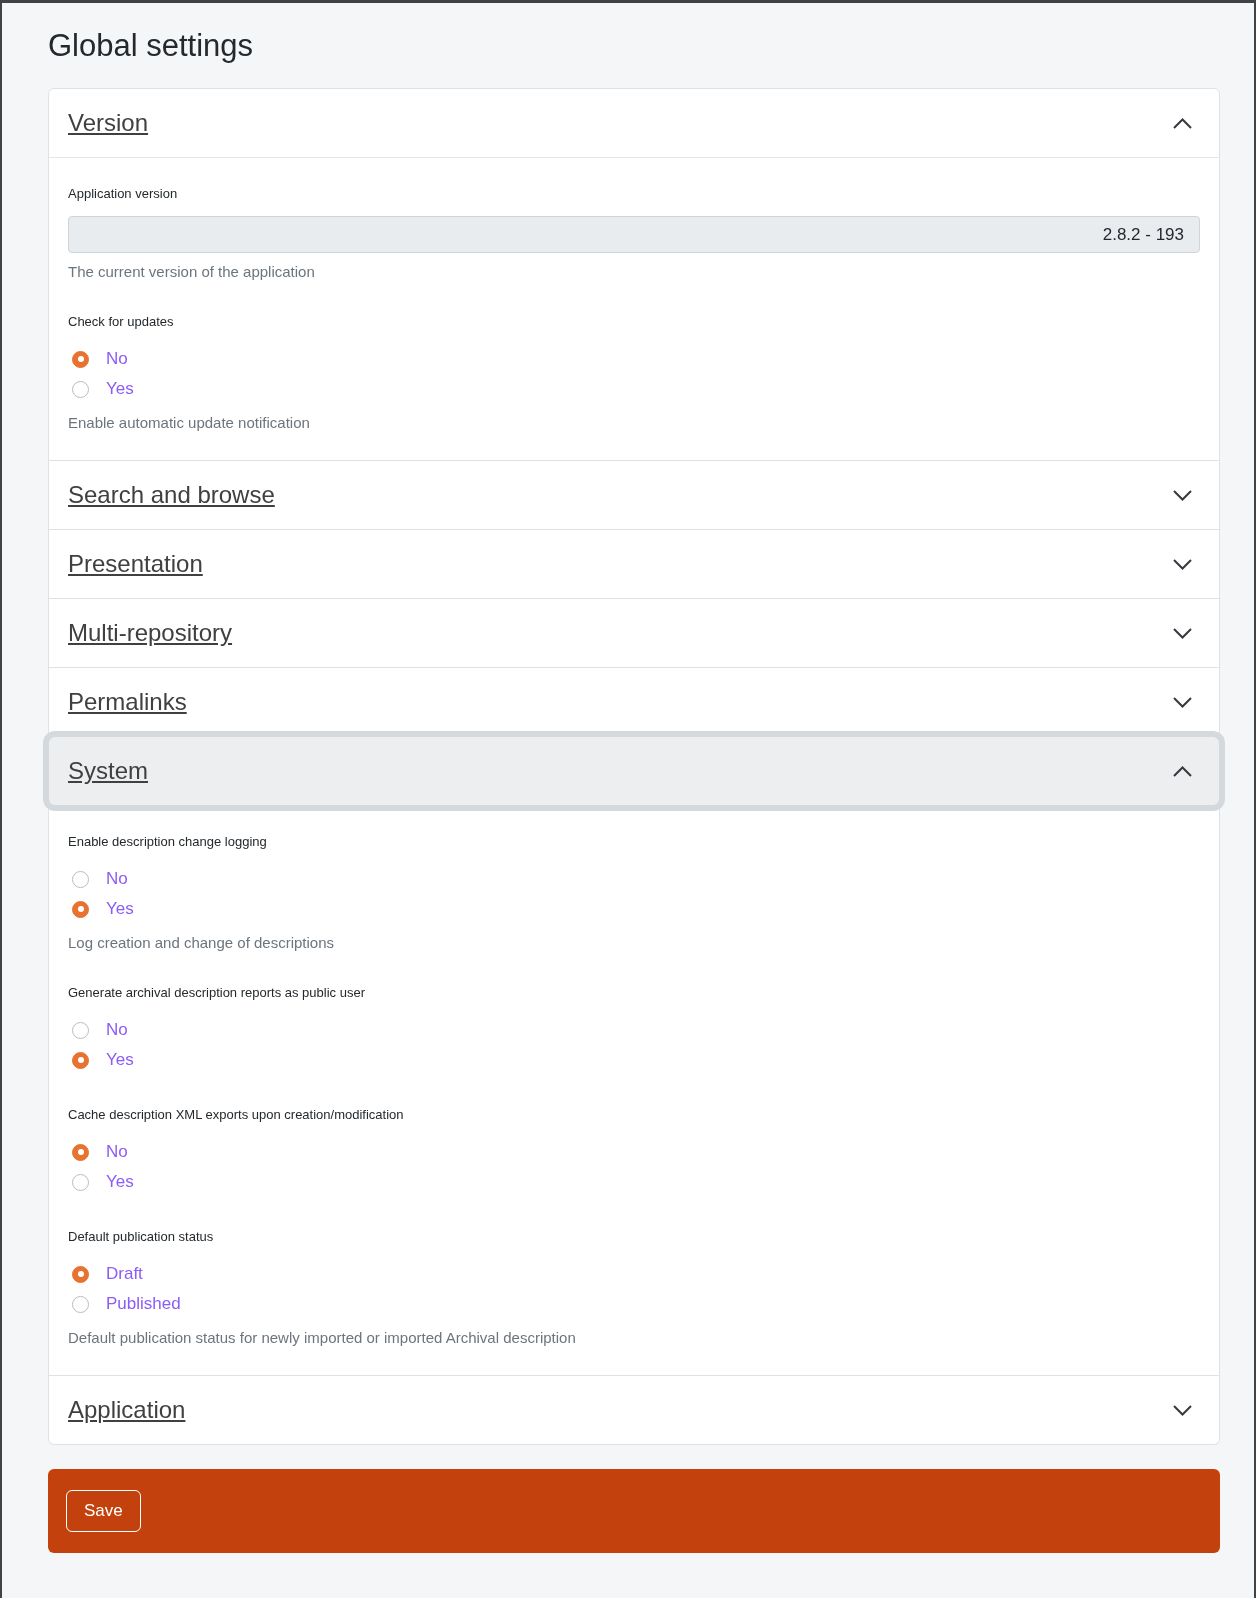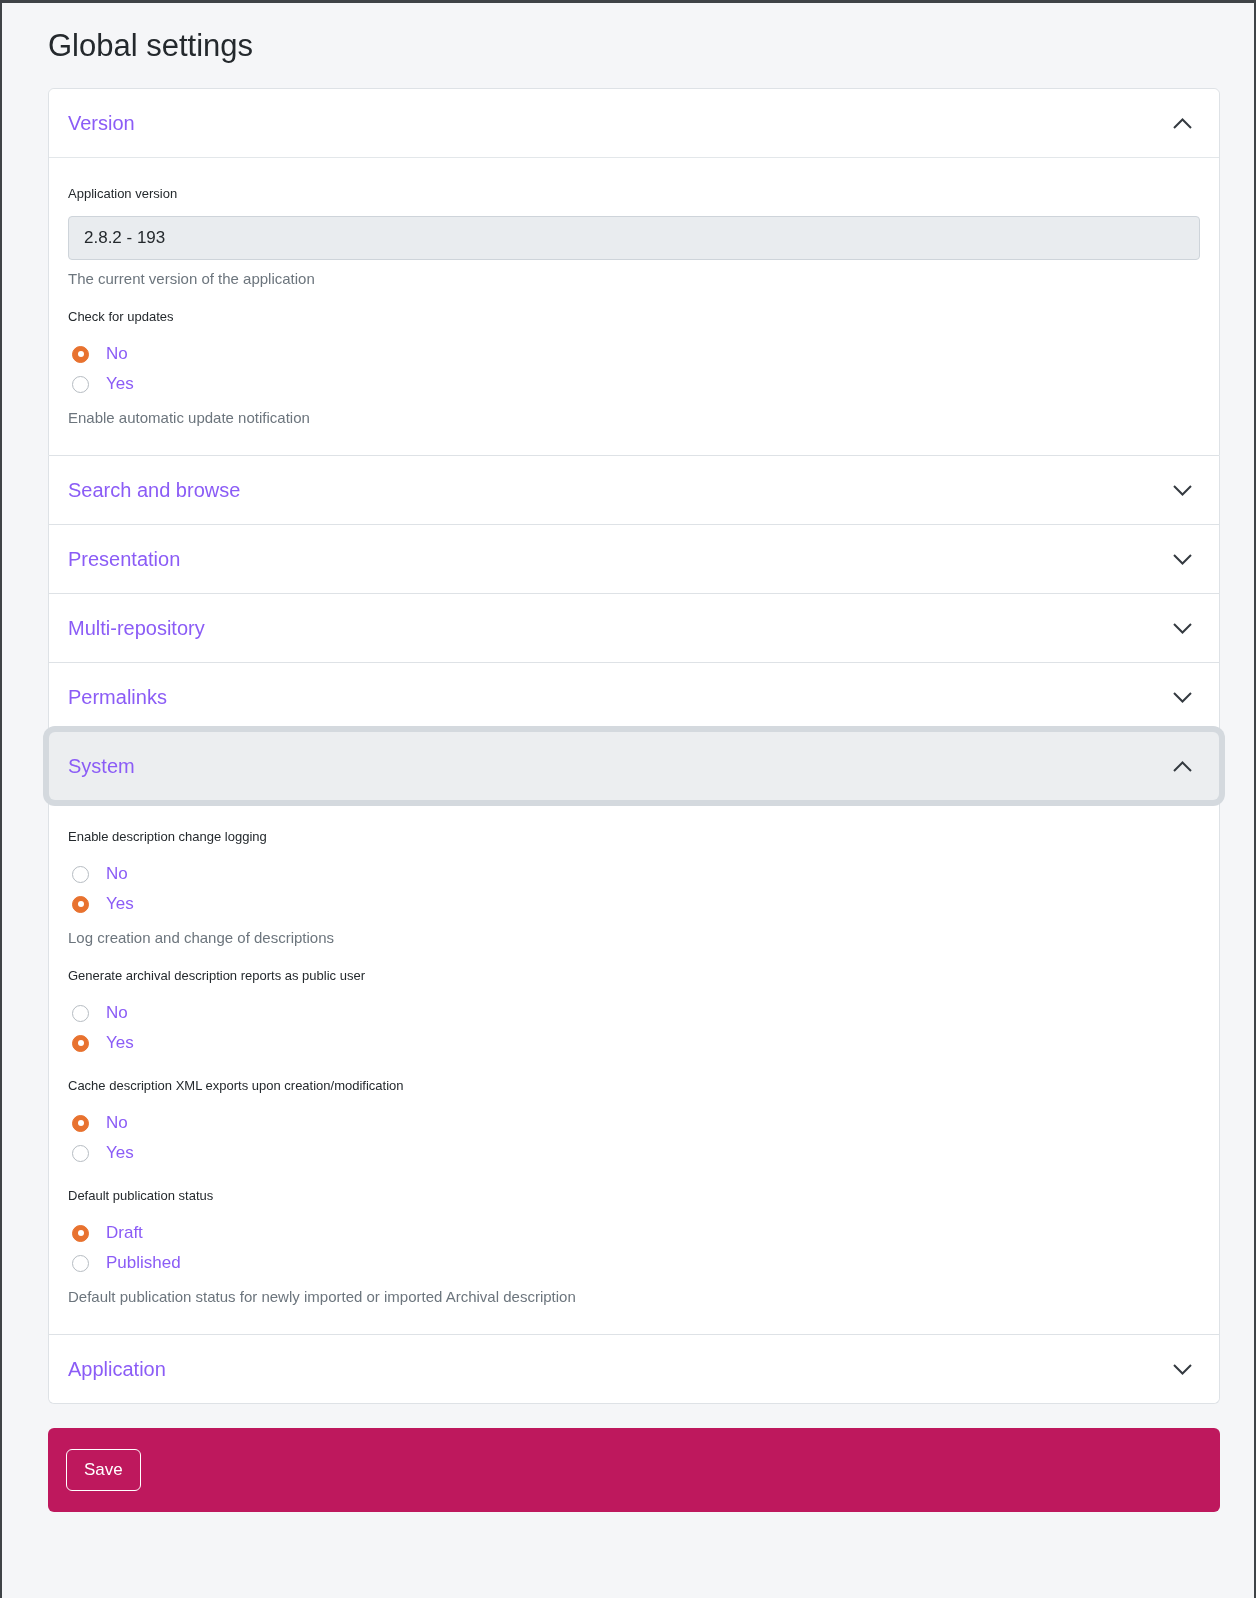--- a/index.html
+++ b/index.html
@@ -21,52 +21,52 @@
   .accordion { margin:0 34px 0 30px; }
   .acc-item { background:#ffffff; border:1px solid #dee2e6; border-top:0; }
   .acc-item.first { border-top:1px solid #dee2e6; border-radius:6px 6px 0 0; }
   .acc-item.last { border-radius:0 0 6px 6px; }
   .acc-header {
     display:flex; align-items:center; justify-content:space-between;
     padding:20px 26px 20px 19px; cursor:pointer; background:#fff;
   }
   .acc-item.first .acc-header { border-radius:6px 6px 0 0; }
   .acc-item.last .acc-header { border-radius:0 0 6px 6px; }
-  .acc-title { font-size:20px; line-height:28px; color:#8b5cf6; }
+  .acc-title { font-size:24px; line-height:28px; color:#404040;text-decoration:underline; }
   .chev { display:flex; align-items:center; }
   .acc-header.active {
     background:#eceef0;
     box-shadow:0 0 0 6px #d4d9de;
     position:relative; z-index:2; border-radius:6px;
   }
   .acc-body { border-top:1px solid #e3e7ea; padding:24px 19px 27px 19px; }
-  .field + .field { margin-top:16px; }
+  .field + .field { margin-top:28px; }
   .field-label { font-size:13px; line-height:24px; margin-bottom:10px; color:#24292d; }
   .text-input {
     display:block; width:100%; font-family:inherit;
     background:#e9ecef; border:1px solid #ced4da; border-radius:4px;
-    padding:11px 15px; font-size:17px; color:#24292d; height:44px;
+    padding:11px 15px; font-size:17px; color:#24292d; height:37px;text-align:right;
   }
   .help { font-size:15px; line-height:21px; color:#6c757d; margin-top:8px; }
   .radio-row {
     display:flex; align-items:center; gap:17px;
     padding:3px 0 3px 4px; min-height:30px; cursor:pointer;
   }
   .radio {
     width:17px; height:17px; border-radius:50%;
     border:1px solid #b6bcc2; background:#fff; flex:none; position:relative;
   }
   .radio.checked { background:#e8722f; border-color:#e8722f; }
   .radio.checked::after {
     content:""; position:absolute; left:50%; top:50%;
     width:6px; height:6px; margin:-3px 0 0 -3px; border-radius:50%; background:#fff;
   }
   .radio-label { font-size:17px; color:#8b5cf6; }
   .footer-bar {
-    margin:24px 34px 0 30px; background:#be185d;
+    margin:24px 34px 0 30px; background:#c2410c;
     border-radius:6px; padding:21px 18px;
   }
   .save-btn {
     background:transparent; border:1px solid #ffffff; color:#ffffff;
     font-family:inherit; font-size:17px; padding:9px 17px;
     border-radius:6px; cursor:pointer; line-height:22px;
   }
 </style>
 </head>
 <body>

